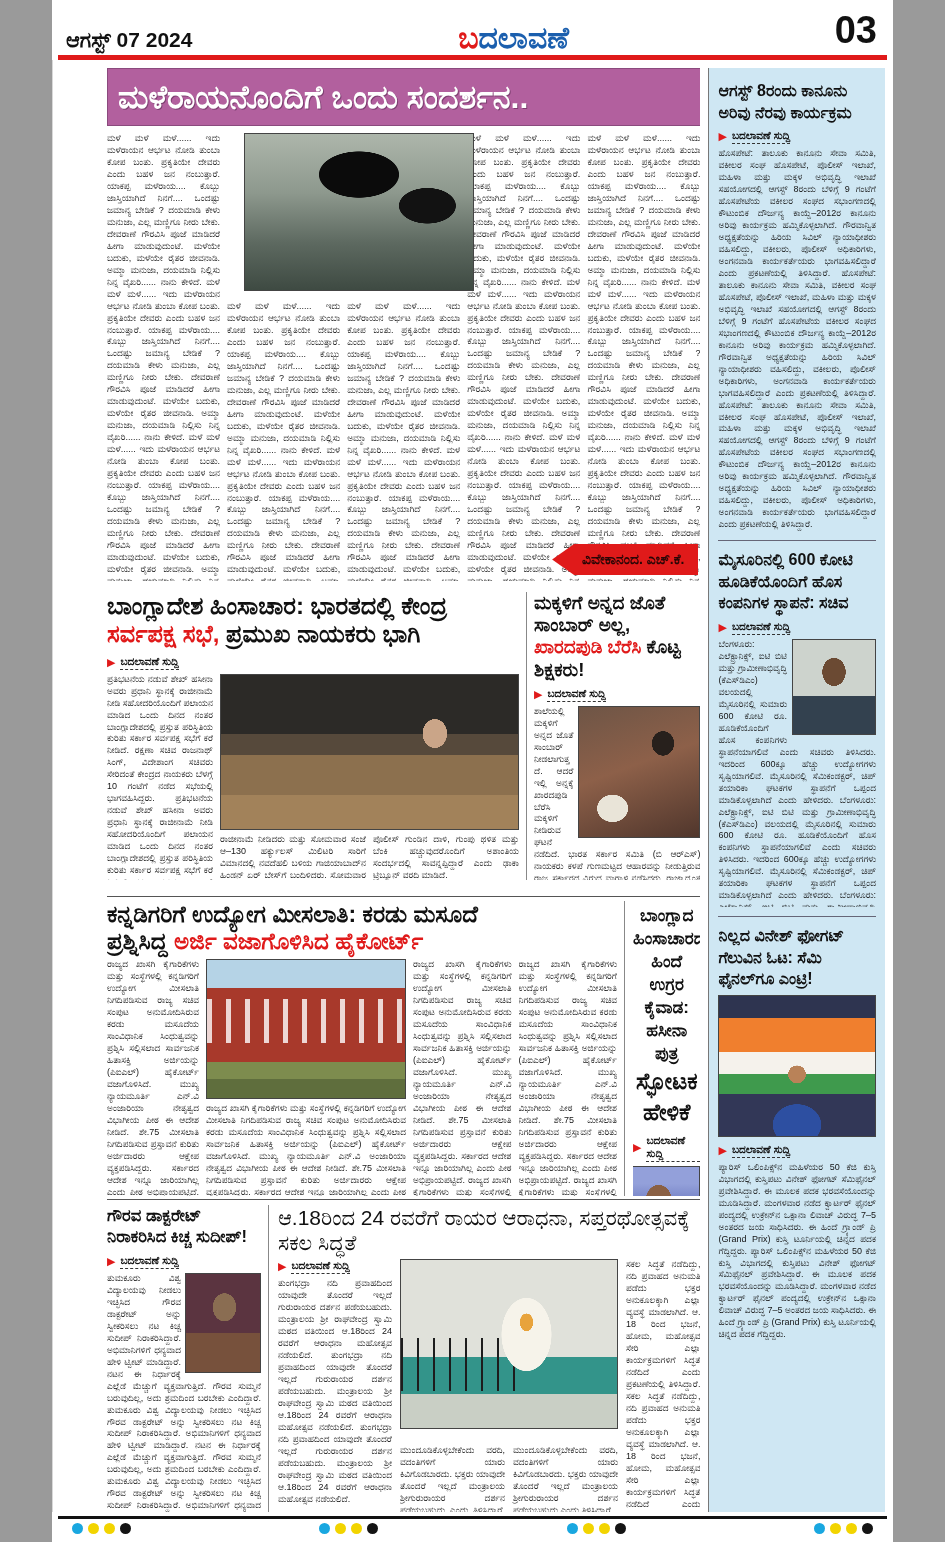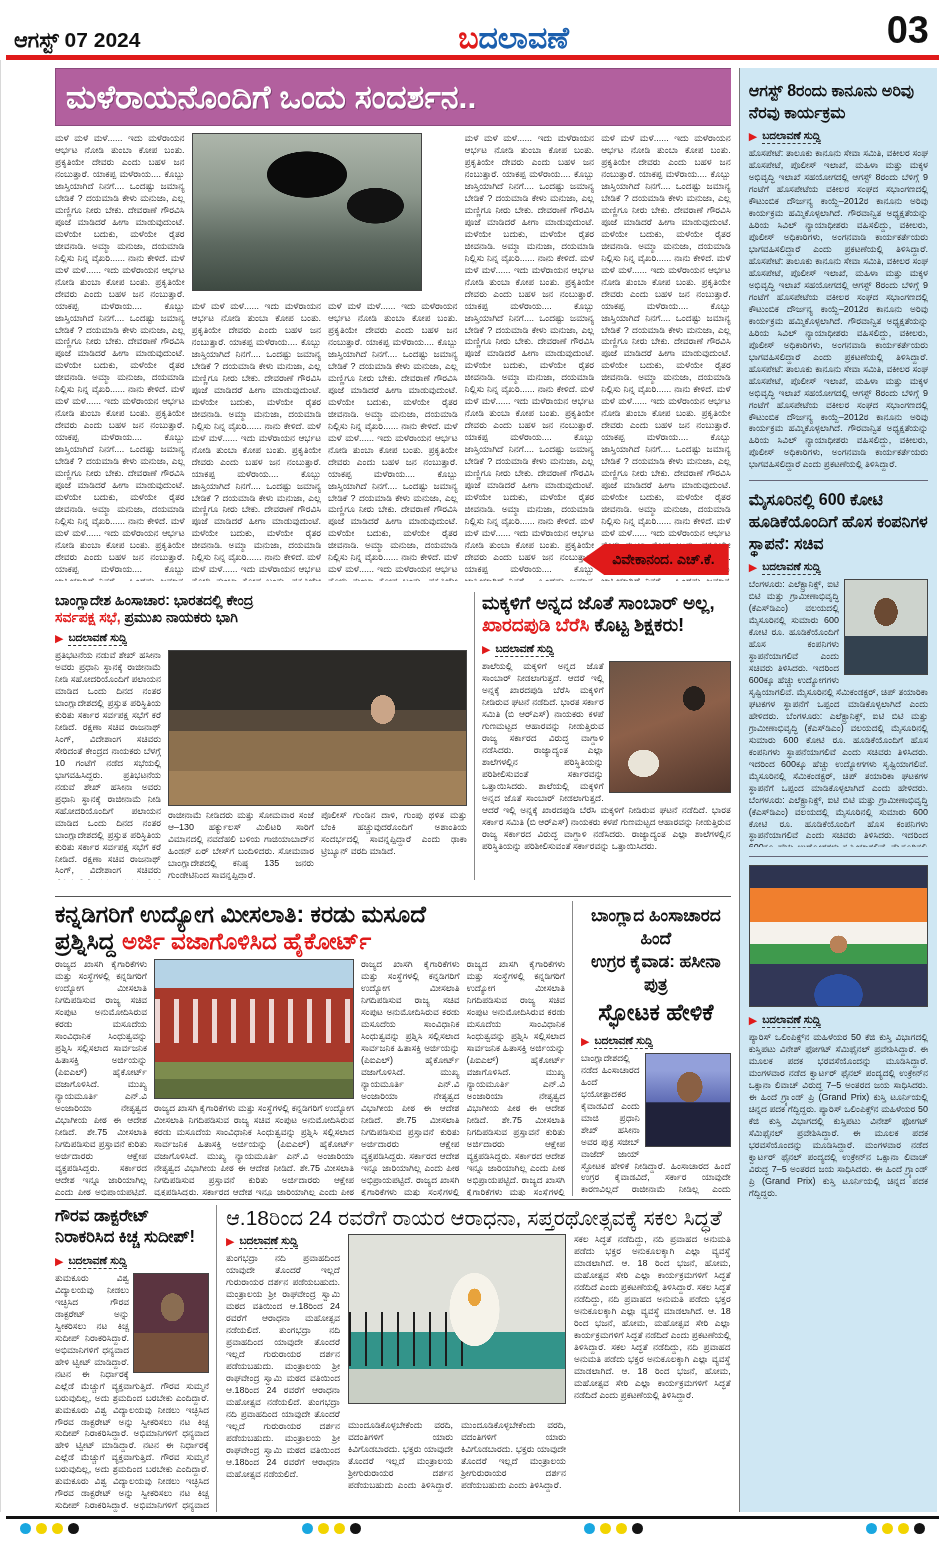--- a/index.html
+++ b/index.html
@@ -1,17 +1,17 @@
 <!DOCTYPE html>
 <html style="--accent-red: #e01a1a; --masthead-blue: #1b5fae; --banner-purple: #b2609e; --sidebar-blue: #cfe7f3; --headline-red: #e01a1a;"><head>
 <meta charset="utf-8">
 <style>
 *{margin:0;padding:0;box-sizing:border-box}
 html,body{background:#9a9a9a}
-.sheet{position:relative;width:945px;height:1542px;margin:0 auto;background:#fff;
+.sheet{position:relative;width:841px;height:1542px;margin:0 auto;background:#fff;
   font-family:"Liberation Sans",sans-serif;color:#111;overflow:hidden}
 
 .hdr{display:flex;align-items:flex-end;justify-content:space-between;height:52px;padding:8px 16px 0 14px}
 .hdr-date{font-size:21px;font-weight:bold}
 .masthead{font-size:30px;font-weight:bold;line-height:.95}
 .masthead .m1{color:var(--accent-red,#e01a1a)}
 .masthead .m2{color:var(--masthead-blue,#1b5fae)}
 .pageno{font-size:38px;font-weight:bold}
 .redrule{height:5px;background:var(--accent-red,#e01a1a);margin:3px 6px 0 6px}
 
@@ -38,21 +38,21 @@
   background:
    radial-gradient(90px 52px at 50% 26%,#0b0b0b 0 44%,transparent 45%),
    radial-gradient(64px 40px at 80% 46%,#121212 0 44%,transparent 45%),
    linear-gradient(180deg,#adb6ab 0%,#8d988d 38%,#5d6960 70%,#3e4a42 100%)}
 .byline-arrow{position:absolute;right:2px;bottom:6px;background:var(--accent-red,#e01a1a);
   color:#2a0606;font-weight:bold;font-size:14px;padding:7px 14px 7px 30px;
   clip-path:polygon(0 50%,22px 0,100% 0,100% 100%,22px 100%)}
 
 .row2{display:flex;height:288px;margin-top:4px;overflow:hidden}
 .art-bd{width:420px;padding-right:7px;border-right:1px solid #888;overflow:hidden}
-.art-bd .hl{font-size:14px;font-weight:bold;line-height:1.18}
+.art-bd .hl{font-size:24px;font-weight:bold;line-height:1.18}
 .bd-flex{display:flex;gap:7px;margin-top:2px}
 .bd-c1{width:106px;flex-shrink:0}
 .bd-right{flex:1;overflow:hidden}
 .ph-meeting{width:100%;height:156px;
   background:
    radial-gradient(22px 26px at 72% 38%,#caa588 0 55%,transparent 56%),
    linear-gradient(180deg,#2c2a27 0 38%,#56493b 38% 52%,#8c704e 52% 78%,#a2825a 78% 100%)}
 .bd-under{display:flex;gap:7px;margin-top:4px}
 .bd-under .bt{flex:1}
 .art-meal{flex:1;padding-left:7px;overflow:hidden}
@@ -271,20 +271,21 @@
           <span class="tri">▶</span>
           <span class="txt">ಬದಲಾವಣೆ ಸುದ್ದಿ</span>
         </div>
         <div class="bt" style="max-height:268px">
           <span class="photo ph-minister" style="display:block"></span>
           <span>ಬೆಂಗಳೂರು: ಎಲೆಕ್ಟ್ರಾನಿಕ್ಸ್, ಐಟಿ ಬಿಟಿ ಮತ್ತು ಗ್ರಾಮೀಣಾಭಿವೃದ್ಧಿ (ಕೆಎಸ್‌ಡಿಎಂ) ವಲಯದಲ್ಲಿ ಮೈಸೂರಿನಲ್ಲಿ ಸುಮಾರು 600 ಕೋಟಿ ರೂ. ಹೂಡಿಕೆಯೊಂದಿಗೆ ಹೊಸ ಕಂಪನಿಗಳು ಸ್ಥಾಪನೆಯಾಗಲಿವೆ ಎಂದು ಸಚಿವರು ತಿಳಿಸಿದರು. ಇದರಿಂದ 600ಕ್ಕೂ ಹೆಚ್ಚು ಉದ್ಯೋಗಗಳು ಸೃಷ್ಟಿಯಾಗಲಿವೆ. ಮೈಸೂರಿನಲ್ಲಿ ಸೆಮಿಕಂಡಕ್ಟರ್, ಚಿಪ್ ತಯಾರಿಕಾ ಘಟಕಗಳ ಸ್ಥಾಪನೆಗೆ ಒಪ್ಪಂದ ಮಾಡಿಕೊಳ್ಳಲಾಗಿದೆ ಎಂದು ಹೇಳಿದರು. ಬೆಂಗಳೂರು: ಎಲೆಕ್ಟ್ರಾನಿಕ್ಸ್, ಐಟಿ ಬಿಟಿ ಮತ್ತು ಗ್ರಾಮೀಣಾಭಿವೃದ್ಧಿ (ಕೆಎಸ್‌ಡಿಎಂ) ವಲಯದಲ್ಲಿ ಮೈಸೂರಿನಲ್ಲಿ ಸುಮಾರು 600 ಕೋಟಿ ರೂ. ಹೂಡಿಕೆಯೊಂದಿಗೆ ಹೊಸ ಕಂಪನಿಗಳು ಸ್ಥಾಪನೆಯಾಗಲಿವೆ ಎಂದು ಸಚಿವರು ತಿಳಿಸಿದರು. ಇದರಿಂದ 600ಕ್ಕೂ ಹೆಚ್ಚು ಉದ್ಯೋಗಗಳು ಸೃಷ್ಟಿಯಾಗಲಿವೆ. ಮೈಸೂರಿನಲ್ಲಿ ಸೆಮಿಕಂಡಕ್ಟರ್, ಚಿಪ್ ತಯಾರಿಕಾ ಘಟಕಗಳ ಸ್ಥಾಪನೆಗೆ ಒಪ್ಪಂದ ಮಾಡಿಕೊಳ್ಳಲಾಗಿದೆ ಎಂದು ಹೇಳಿದರು. ಬೆಂಗಳೂರು: ಎಲೆಕ್ಟ್ರಾನಿಕ್ಸ್, ಐಟಿ ಬಿಟಿ ಮತ್ತು ಗ್ರಾಮೀಣಾಭಿವೃದ್ಧಿ (ಕೆಎಸ್‌ಡಿಎಂ) ವಲಯದಲ್ಲಿ ಮೈಸೂರಿನಲ್ಲಿ ಸುಮಾರು 600 ಕೋಟಿ ರೂ. ಹೂಡಿಕೆಯೊಂದಿಗೆ ಹೊಸ ಕಂಪನಿಗಳು ಸ್ಥಾಪನೆಯಾಗಲಿವೆ ಎಂದು ಸಚಿವರು ತಿಳಿಸಿದರು. ಇದರಿಂದ 600ಕ್ಕೂ ಹೆಚ್ಚು ಉದ್ಯೋಗಗಳು ಸೃಷ್ಟಿಯಾಗಲಿವೆ. ಮೈಸೂರಿನಲ್ಲಿ ಸೆಮಿಕಂಡಕ್ಟರ್, ಚಿಪ್ ತಯಾರಿಕಾ ಘಟಕಗಳ ಸ್ಥಾಪನೆಗೆ ಒಪ್ಪಂದ ಮಾಡಿಕೊಳ್ಳಲಾಗಿದೆ ಎಂದು ಹೇಳಿದರು.</span>
         </div>
       </article>
       <div class="sb-div"></div>
       <article class="sb-art">
+        <div class="hl">ನಿಲ್ಲದ ವಿನೇಶ್ ಫೋಗಟ್ ಗೆಲುವಿನ ಓಟ: ಸೆಮಿ ಫೈನಲ್‌ಗೂ ಎಂಟ್ರಿ!</div>
         <div class="photo ph-vinesh"></div>
         <div class="byl">
           <span class="tri">▶</span>
           <span class="txt">ಬದಲಾವಣೆ ಸುದ್ದಿ</span>
         </div>
         <div class="bt" style="max-height:300px">ಪ್ಯಾರಿಸ್ ಒಲಿಂಪಿಕ್ಸ್‌ನ ಮಹಿಳೆಯರ 50 ಕೆಜಿ ಕುಸ್ತಿ ವಿಭಾಗದಲ್ಲಿ ಕುಸ್ತಿಪಟು ವಿನೇಶ್ ಫೋಗಟ್ ಸೆಮಿಫೈನಲ್ ಪ್ರವೇಶಿಸಿದ್ದಾರೆ. ಈ ಮೂಲಕ ಪದಕ ಭರವಸೆಯೊಂದನ್ನು ಮೂಡಿಸಿದ್ದಾರೆ. ಮಂಗಳವಾರ ನಡೆದ ಕ್ವಾರ್ಟರ್ ಫೈನಲ್ ಪಂದ್ಯದಲ್ಲಿ ಉಕ್ರೇನ್‌ನ ಒಕ್ಸಾನಾ ಲಿವಾಚ್ ವಿರುದ್ಧ 7–5 ಅಂತರದ ಜಯ ಸಾಧಿಸಿದರು. ಈ ಹಿಂದೆ ಗ್ರ್ಯಾಂಡ್ ಪ್ರಿ (Grand Prix) ಕುಸ್ತಿ ಟೂರ್ನಿಯಲ್ಲಿ ಚಿನ್ನದ ಪದಕ ಗೆದ್ದಿದ್ದರು. ಪ್ಯಾರಿಸ್ ಒಲಿಂಪಿಕ್ಸ್‌ನ ಮಹಿಳೆಯರ 50 ಕೆಜಿ ಕುಸ್ತಿ ವಿಭಾಗದಲ್ಲಿ ಕುಸ್ತಿಪಟು ವಿನೇಶ್ ಫೋಗಟ್ ಸೆಮಿಫೈನಲ್ ಪ್ರವೇಶಿಸಿದ್ದಾರೆ. ಈ ಮೂಲಕ ಪದಕ ಭರವಸೆಯೊಂದನ್ನು ಮೂಡಿಸಿದ್ದಾರೆ. ಮಂಗಳವಾರ ನಡೆದ ಕ್ವಾರ್ಟರ್ ಫೈನಲ್ ಪಂದ್ಯದಲ್ಲಿ ಉಕ್ರೇನ್‌ನ ಒಕ್ಸಾನಾ ಲಿವಾಚ್ ವಿರುದ್ಧ 7–5 ಅಂತರದ ಜಯ ಸಾಧಿಸಿದರು. ಈ ಹಿಂದೆ ಗ್ರ್ಯಾಂಡ್ ಪ್ರಿ (Grand Prix) ಕುಸ್ತಿ ಟೂರ್ನಿಯಲ್ಲಿ ಚಿನ್ನದ ಪದಕ ಗೆದ್ದಿದ್ದರು.</div>
       </article>
     </aside>
   </div>
 

